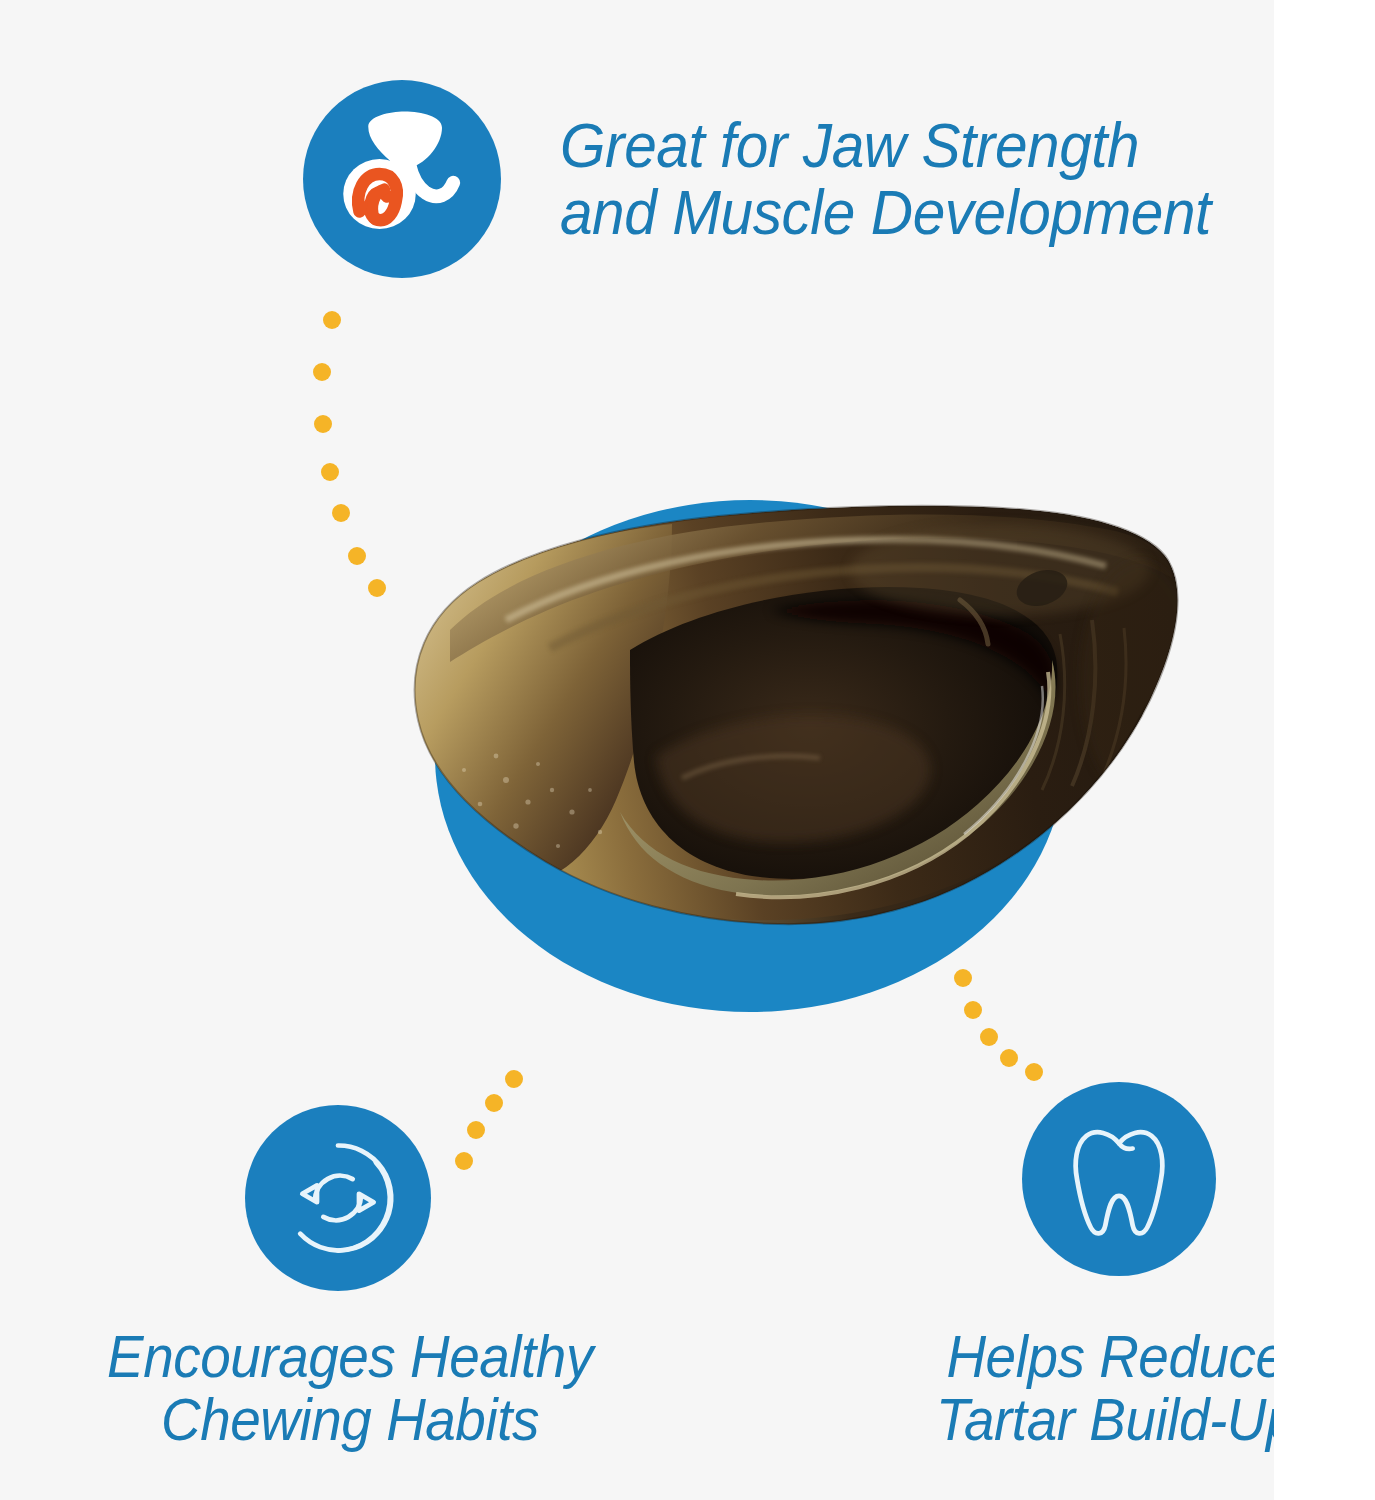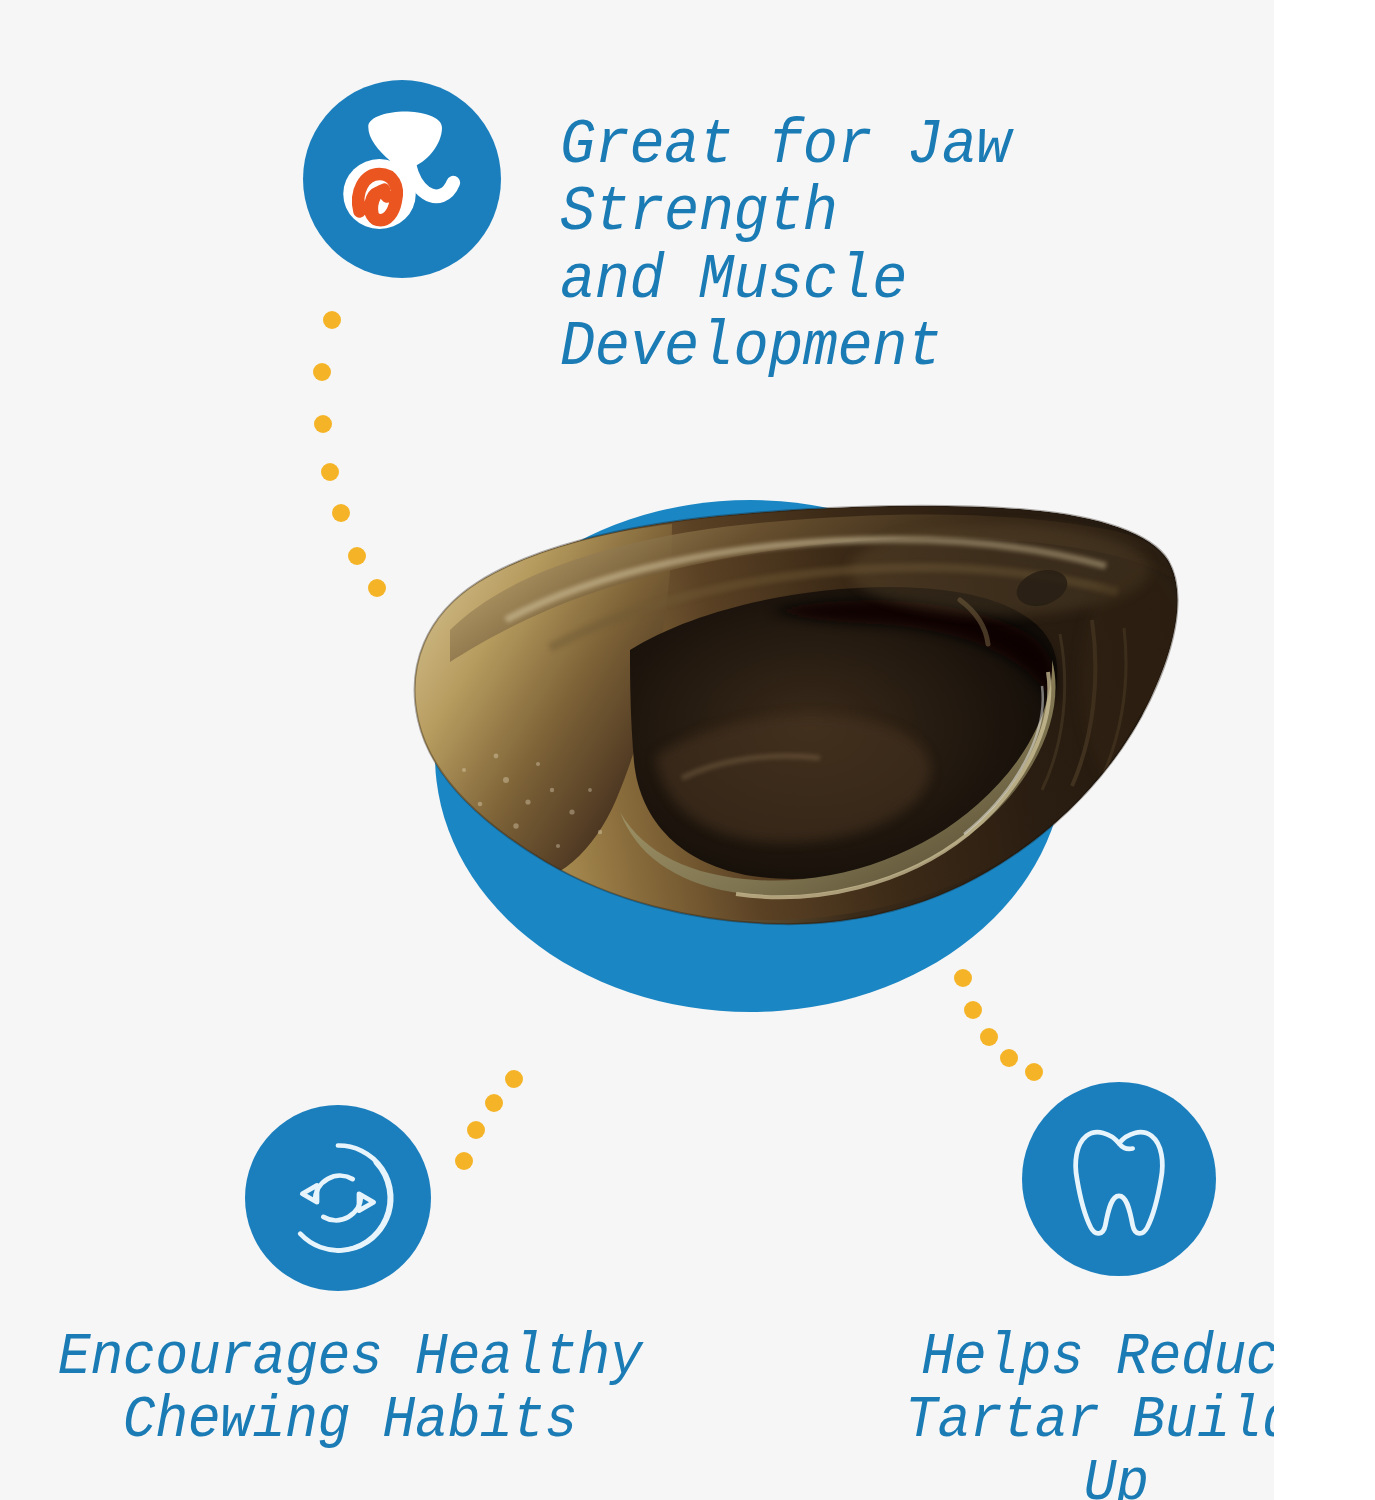--- a/index.html
+++ b/index.html
@@ -7,21 +7,21 @@
     margin: 0;
     padding: 0;
     background: #ffffff;
   }
   #stage {
     position: relative;
     width: 1274px;
     height: 1500px;
     background: #f6f6f6;
     overflow: hidden;
-    font-family: Liberation Mono, monospace;
+    font-family: Liberation Sans, sans-serif;
   }
 
   
   .icon-badge {
     position: absolute;
     border-radius: 50%;
     background: #1b7fbe;
     display: flex;
     align-items: center;
     justify-content: center;

